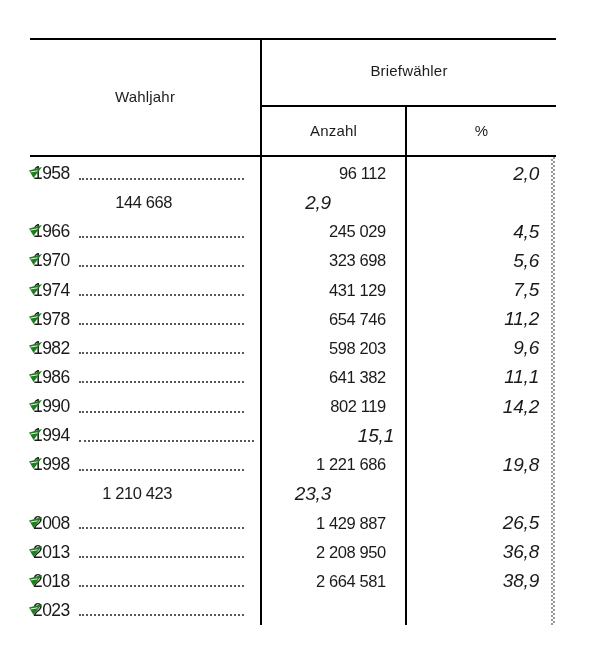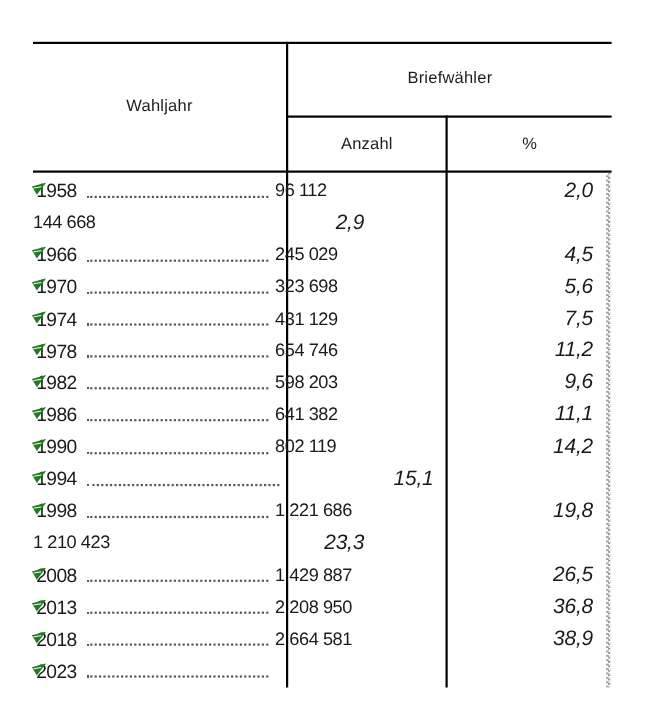--- a/index.html
+++ b/index.html
@@ -27,21 +27,21 @@
 
   .tbody { position:absolute; left:30px; top:159px; width:526px; height:466px;
            display:flex; flex-direction:column; }
   .trow  { display:flex; flex:1; align-items:center; }
   .cell-year { width:230px; display:flex; align-items:center; position:relative;
                padding-left:3px; box-sizing:border-box; }
   .year-text { font-size:17.5px; letter-spacing:-0.6px; position:relative; z-index:1; }
   .flag { position:absolute; left:-1px; top:2px; z-index:2; }
   .leader { flex:1; margin:0 6px 0 9px; height:0;
             border-bottom:2px dotted #585858; transform:translateY(5px); }
-  .cell-anzahl { width:167px; text-align:left; padding-right:25px; box-sizing:border-box;
+  .cell-anzahl { width:167px; text-align:right; padding-right:25px; box-sizing:border-box;
                  font-size:16.5px; letter-spacing:-0.4px; }
   .cell-percent { width:151px; text-align:right; padding-right:17px; box-sizing:border-box;
                   font-size:19px; letter-spacing:-0.2px; font-style:italic; }
 </style>
 </head>
 <body>
 
 <div class="page">
 
   <div class="rule" id="rule-top"></div>

